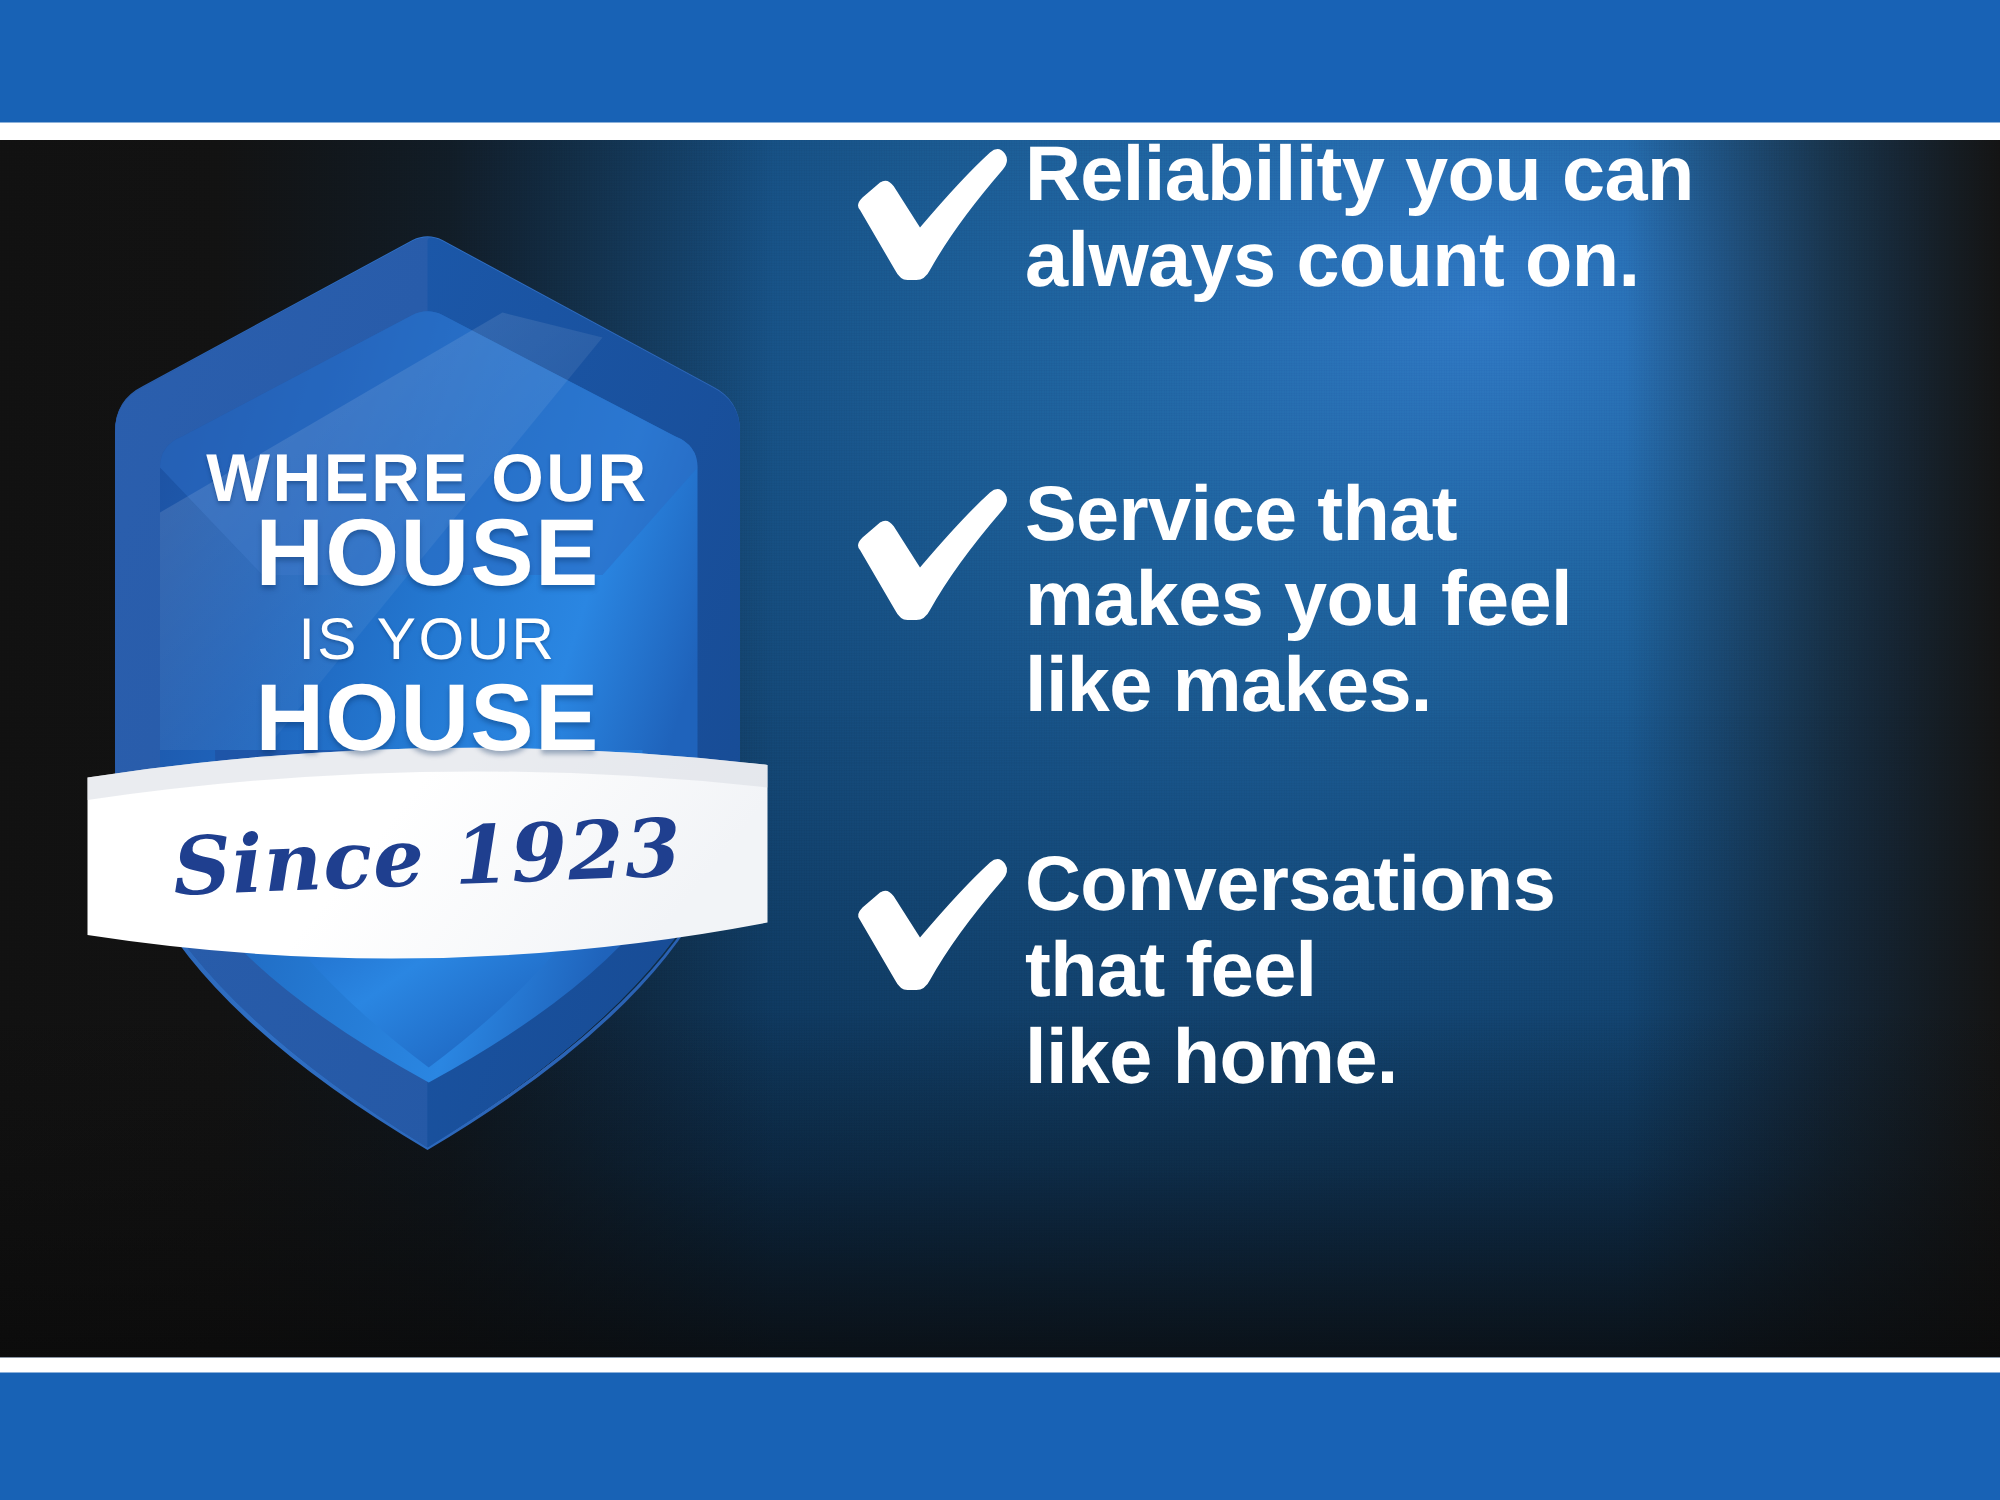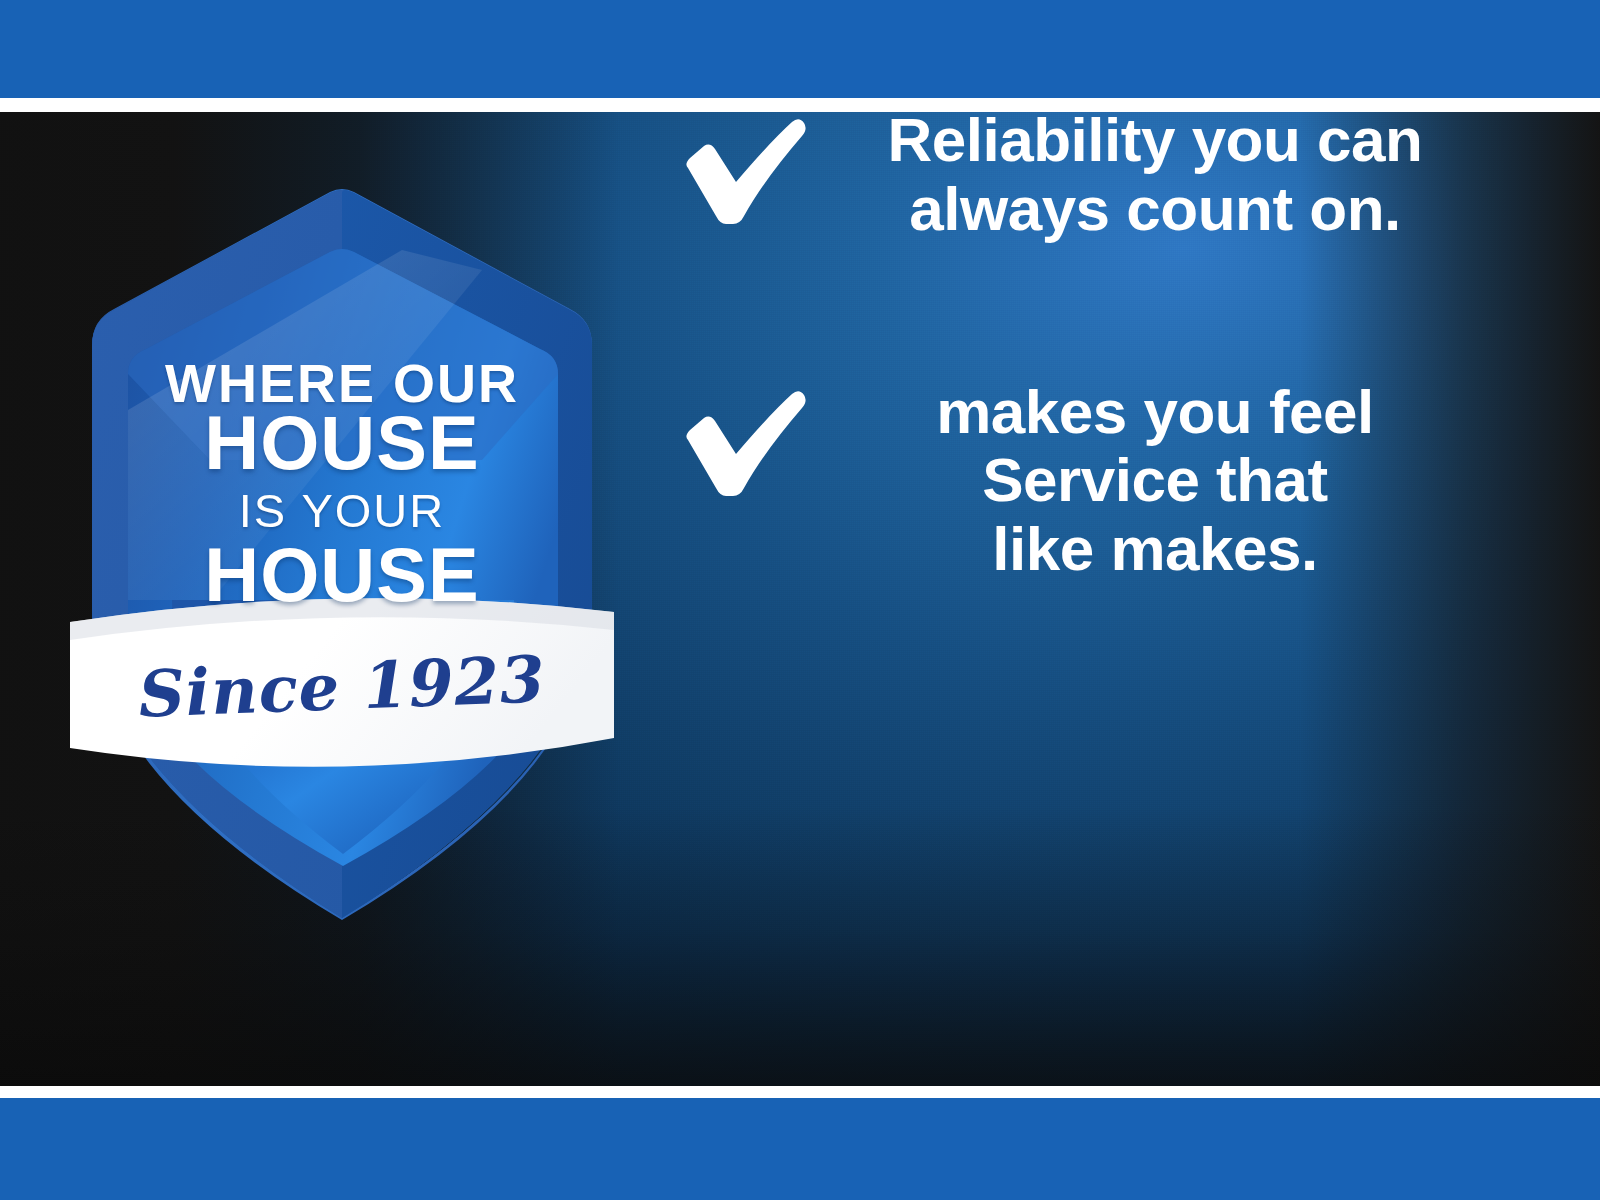--- a/index.html
+++ b/index.html
@@ -132,21 +132,21 @@
   .check svg{display:block;width:150px;height:130px;}
   .claim-copy{
     flex:1 1 auto;
     color:#ffffff;
     font-size:62px;
     font-weight:700;
     line-height:1.11;
     letter-spacing:-0.5px;
     padding-top:6px;
   }
-  .claim-copy span{display:block;text-align:center;}
+  .claim-copy span{display:block;}
 </style>
 </head>
 <body>
 
 <div class="poster">
 
   <div class="band band-top"></div>
   <div class="rule rule-top"></div>
 
   <div class="stage">
@@ -253,25 +253,39 @@
 
     <div class="claim claim-2">
       <div class="check">
         <svg viewBox="0 0 150 130" xmlns="http://www.w3.org/2000/svg">
           <path d="M28 62 Q24 58 30 52 L44 40 Q50 36 55 43 L76 76 Q110 36 132 16
                    Q139 10 144 17 Q148 23 142 30 Q104 74 84 110 Q80 118 73 118 L66 118
                    Q60 118 56 110 Z" fill="#ffffff"></path>
         </svg>
       </div>
       <div class="claim-copy">
+        <span>Service that</span>
         <span>makes you feel</span>
-        <span>Service that</span>
         <span>like makes.</span>
       </div>
     </div>
 
+    <div class="claim claim-3">
+      <div class="check">
+        <svg viewBox="0 0 150 130" xmlns="http://www.w3.org/2000/svg">
+          <path d="M28 62 Q24 58 30 52 L44 40 Q50 36 55 43 L76 76 Q110 36 132 16
+                   Q139 10 144 17 Q148 23 142 30 Q104 74 84 110 Q80 118 73 118 L66 118
+                   Q60 118 56 110 Z" fill="#ffffff"></path>
+        </svg>
+      </div>
+      <div class="claim-copy">
+        <span>Conversations</span>
+        <span>that feel</span>
+        <span>like home.</span>
+      </div>
+    </div>
 
   </div>
 
   <div class="rule rule-bottom"></div>
   <div class="band band-bottom"></div>
 
 </div>
 
 </body></html>

